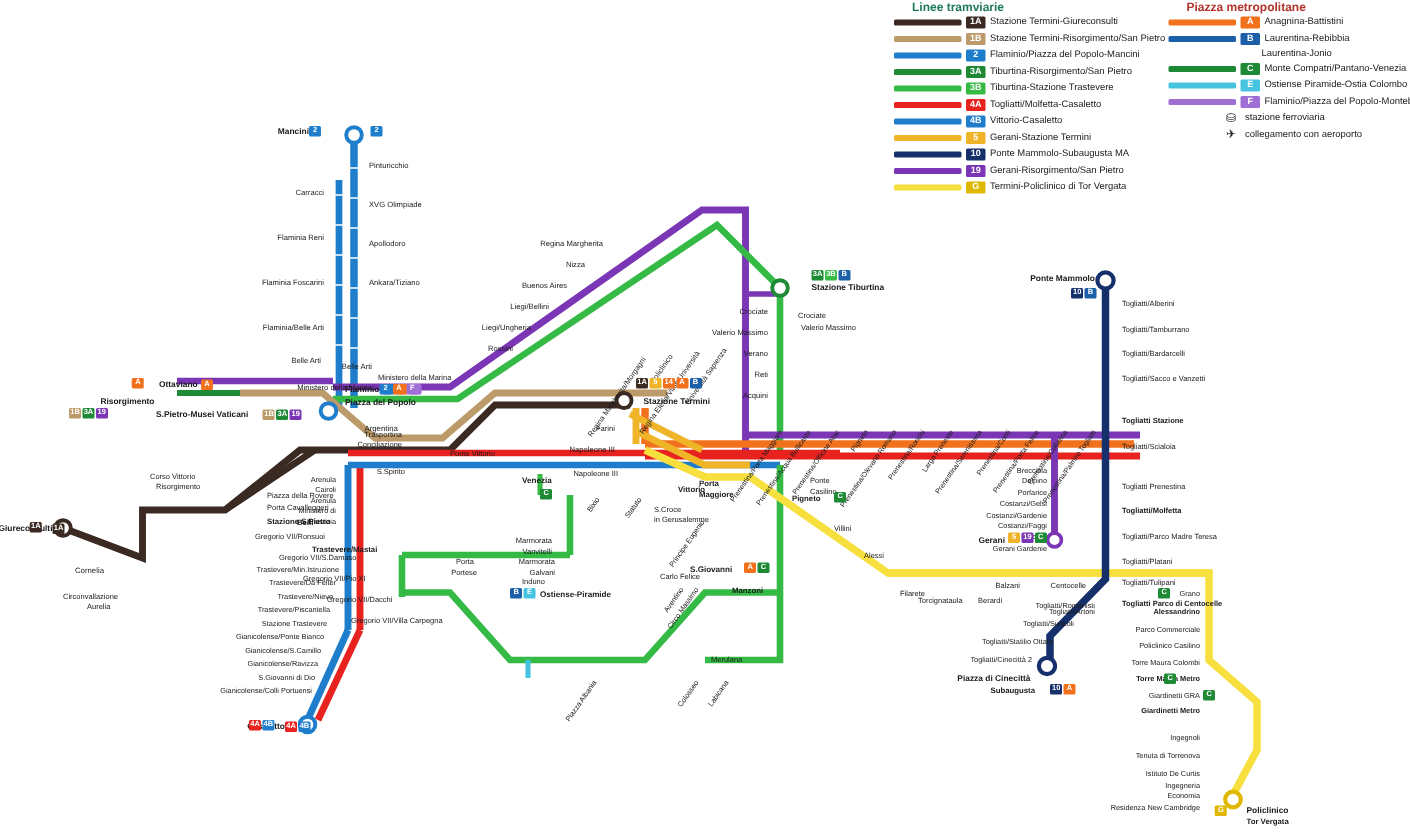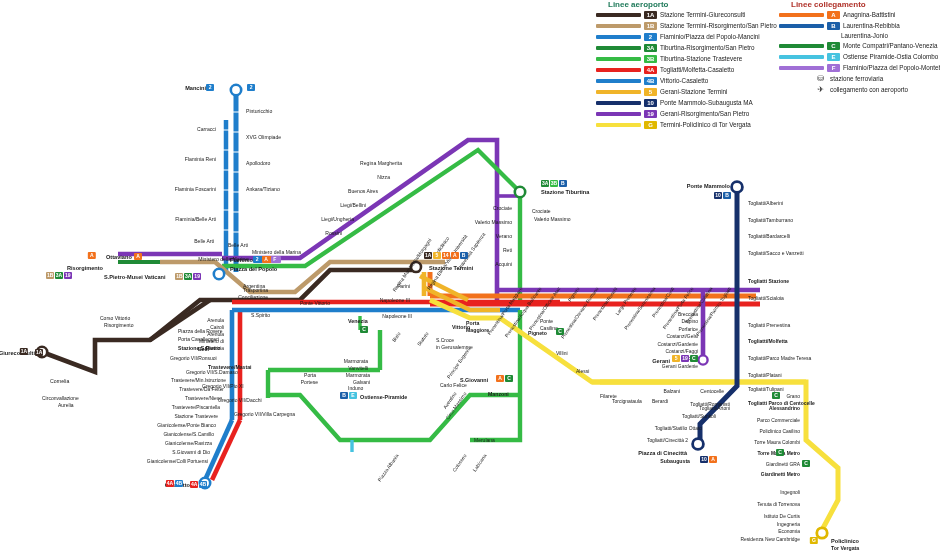--- a/index.html
+++ b/index.html
@@ -124,21 +124,21 @@
       <circle cx="698" cy="444" r="5.4" fill="#ffffff" stroke="#16306b" stroke-width="2.8"></circle>
       <circle cx="822" cy="533" r="5.2" fill="#ffffff" stroke="#e0b800" stroke-width="2.8"></circle>
       <circle cx="703" cy="360" r="4.6" fill="#ffffff" stroke="#7b36b5" stroke-width="2.4"></circle>
       <circle cx="520" cy="300" r="0" fill="#fff"></circle>
     </g>
   </svg>
 
   <div class="legend" id="legend-tram">
     <div class="legend-title">
       <span class="tbadge">T</span>
-      <span>Linee aeroporto</span>
+      <span>Linee tramviarie</span>
     </div>
     <div id="tram-rows">
         <div class="lrow">
           <span class="lswatch" style="background:#3a2a22"></span>
           <span class="lcode" style="background:#3a2a22">1A</span>
           <span class="ltext">Stazione Termini-Giureconsulti</span>
         </div>
         <div class="lrow">
           <span class="lswatch" style="background:#bd9a6a"></span>
           <span class="lcode" style="background:#bd9a6a">1B</span>
@@ -188,21 +188,21 @@
           <span class="lswatch" style="background:#f7e03d"></span>
           <span class="lcode" style="background:#e0b800">G</span>
           <span class="ltext">Termini-Policlinico di Tor Vergata</span>
         </div>
       </div>
   </div>
 
   <div class="legend" id="legend-metro">
     <div class="legend-title">
       <span class="tbadge">M</span>
-      <span>Linee collegamento</span>
+      <span>Piazza metropolitane</span>
     </div>
     <div id="metro-rows">
         <div class="lrow">
           <span class="lswatch" style="background:#f2711c"></span>
           <span class="lcode" style="background:#f2711c">A</span>
           <span class="ltext">Anagnina-Battistini</span>
         </div>
         <div class="lrow">
           <span class="lswatch" style="background:#1b5fa8"></span>
           <span class="lcode" style="background:#1b5fa8">B</span>

